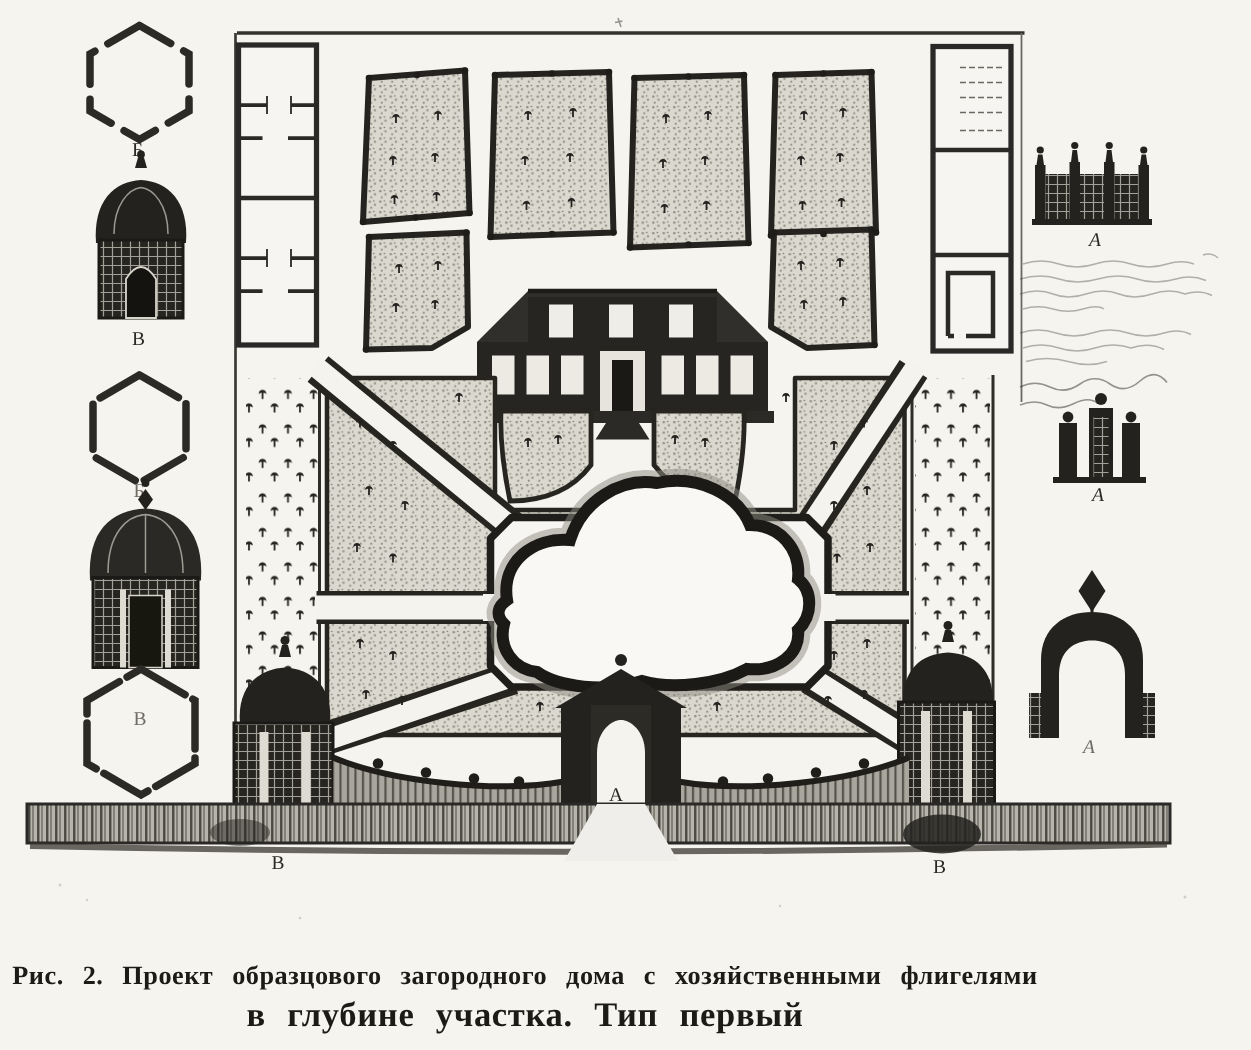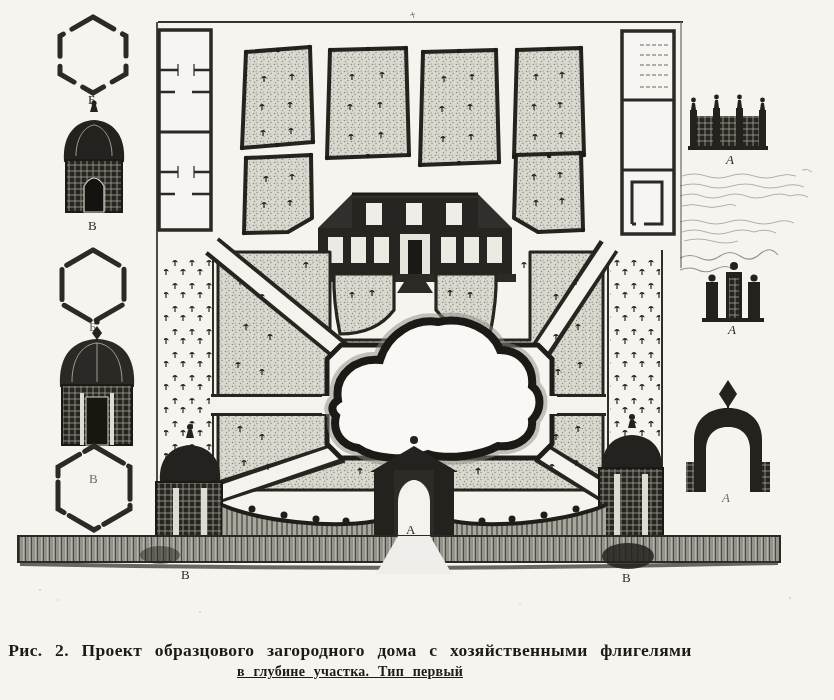--- a/index.html
+++ b/index.html
@@ -10,21 +10,21 @@
   }
   .engraving{position:absolute;left:0;top:0;}
   .plan-label{font-family:"Liberation Serif", serif;font-size:13px;fill:#2a2925;}
   .plan-label.italic{font-style:italic;}
   .plan-label.faint{fill:#6f6c64;}
   .caption{
     position:absolute;left:0;top:640px;width:700px;text-align:center;
     color:#1c1b17;font-weight:600;
   }
   .caption .l1{font-size:17.5px;letter-spacing:.02em;word-spacing:.45em;}
-  .caption .l2{font-size:14px;letter-spacing:.02em;word-spacing:.35em;margin-top:3px;text-decoration:underline;}
+  .caption .l2{font-size:23px;letter-spacing:.02em;word-spacing:.35em;margin-top:3px;}
 </style>
 </head>
 <body>
 
 <svg class="engraving" width="834" height="634" viewBox="0 0 834 634" xmlns="http://www.w3.org/2000/svg">
   <defs>
     <pattern id="stip" width="7" height="7" patternUnits="userSpaceOnUse">
       <rect width="7" height="7" fill="#dbd8cf"></rect>
       <circle cx="1.5" cy="1.5" r="0.8" fill="#8f8c82"></circle>
       <circle cx="5" cy="3.5" r="0.8" fill="#97948a"></circle>

